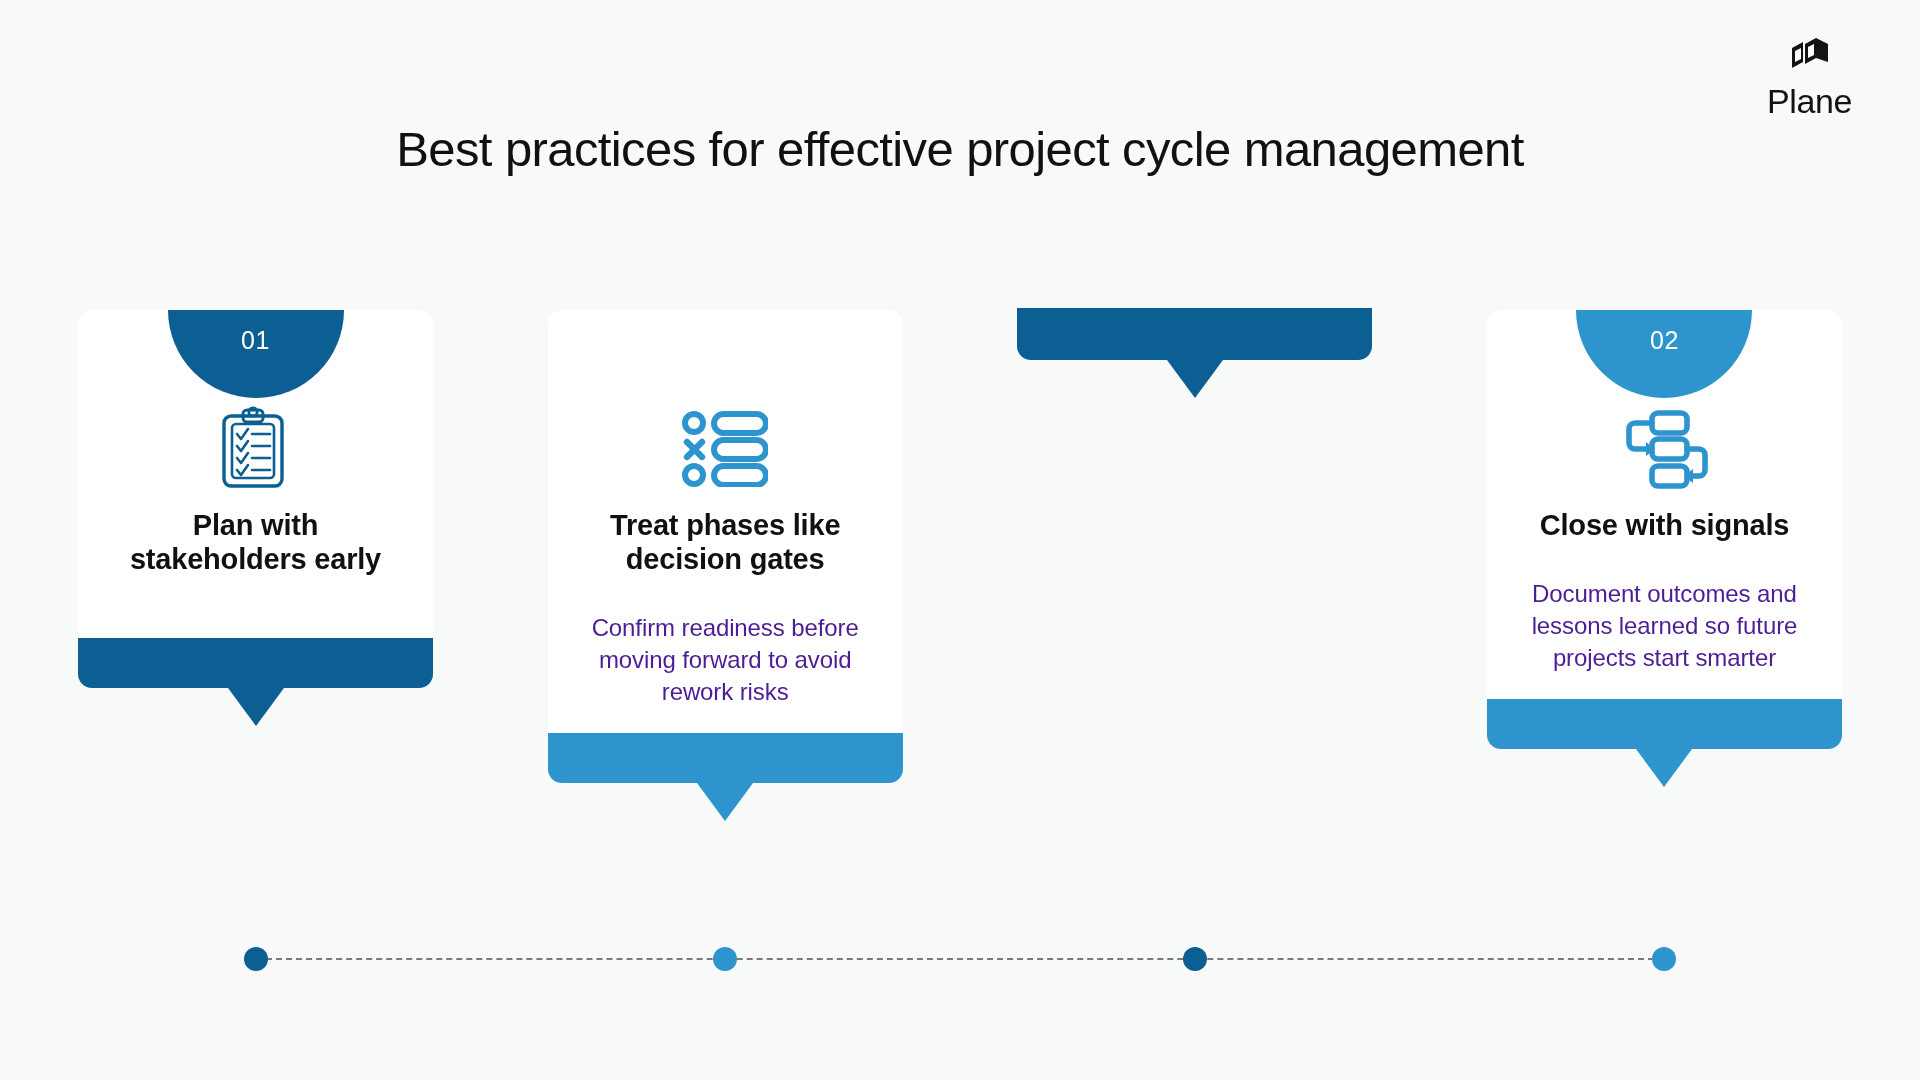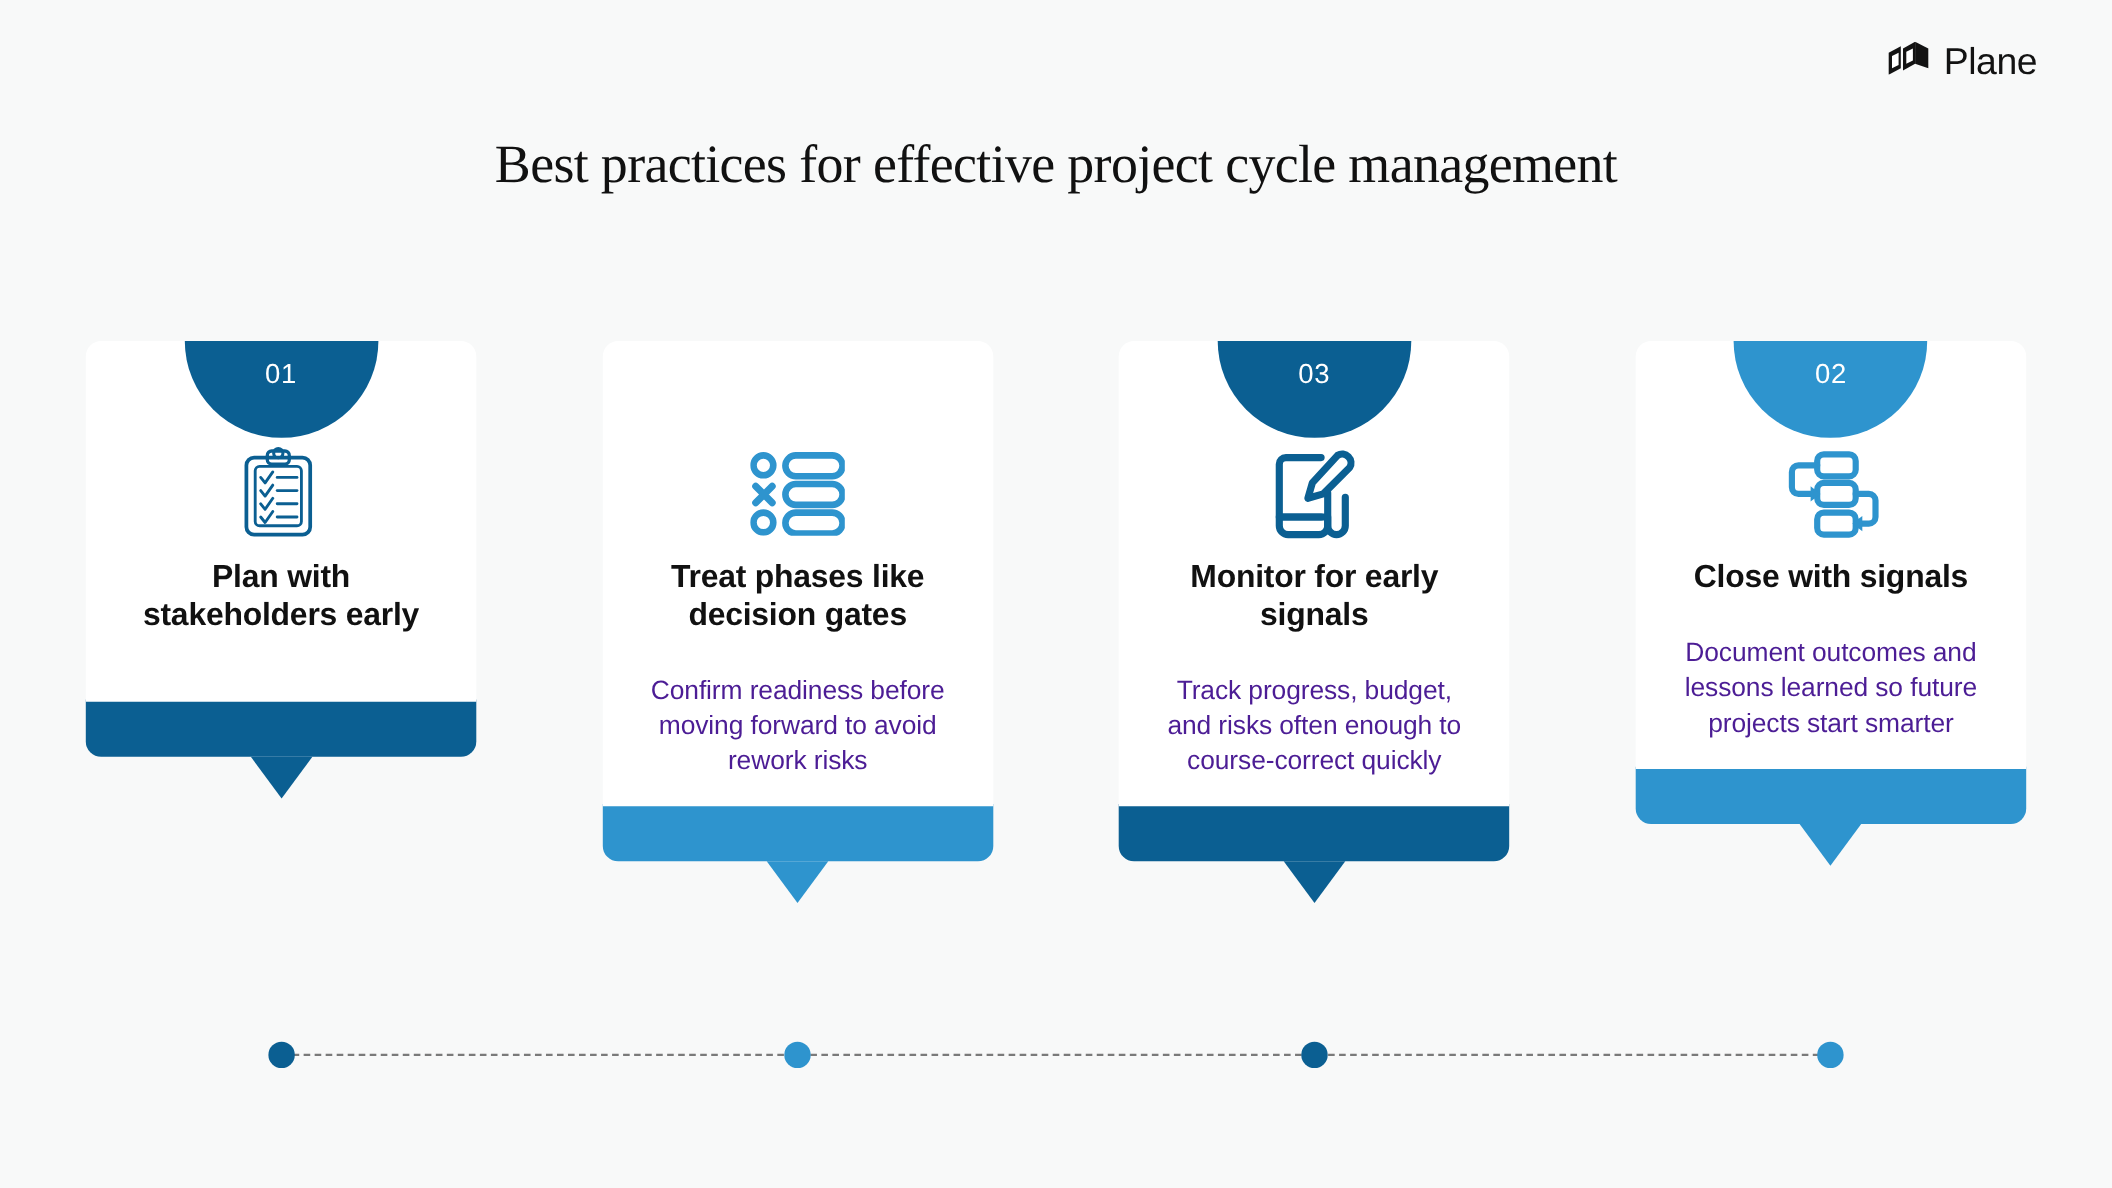--- a/index.html
+++ b/index.html
@@ -14,20 +14,21 @@
   }
 
   
   .brand {
     position: absolute;
     top: 38px;
     right: 68px;
     display: flex;
     align-items: center;
     gap: 12px;
+    flex-direction: column;
   }
   .brand-mark { display: block; }
   .brand-name {
     font-size: 34px;
     font-weight: 400;
     color: #131313;
     letter-spacing: -0.4px;
     line-height: 1;
   }
 
@@ -36,21 +37,20 @@
     position: absolute;
     top: 120px;
     left: 0;
     width: 100%;
     text-align: center;
     font-size: 49px;
     font-weight: 400;
     color: #111111;
     letter-spacing: -0.6px;
     line-height: 1.2;
-    font-family: Liberation Serif, serif;
   }
 
   
   .cards {
     position: absolute;
     top: 310px;
     left: 78px;
     width: 1764px;
     display: flex;
     justify-content: space-between;
@@ -243,35 +243,20 @@
       <div class="card-title">Treat phases like decision gates</div>
       <div class="card-text">Confirm readiness before moving forward to avoid rework risks</div>
     </div>
     <div class="card-foot">
       <div class="foot-bar" style="background:#2E94CE;"></div>
       <div class="foot-tail" style="border-top-color:#2E94CE;"></div>
     </div>
   </div>
 
   <div class="card-wrap">
-    <div class="card-body">
-      <div class="badge" style="background:#0B5F92;">
-        <span class="badge-num">03</span>
-      </div>
-      <div class="card-icon">
-        <svg width="84" height="82" viewBox="0 0 84 82">
-          <path d="M48 8 H16 a6 6 0 0 0 -6 6 V62 h38" fill="none" stroke="#0B5F92" stroke-width="6.5" stroke-linecap="round" stroke-linejoin="round"></path>
-          <path d="M10 62 h44 v8 a8 8 0 0 1 -8 8 H18 a8 8 0 0 1 -8 -8 z" fill="none" stroke="#0B5F92" stroke-width="6.5" stroke-linejoin="round"></path>
-          <path d="M54 40 V70 a8 8 0 0 0 8 8 h0 a8 8 0 0 0 8 -8 V44" fill="none" stroke="#0B5F92" stroke-width="6.5" stroke-linecap="round" stroke-linejoin="round"></path>
-          <path d="M63 6 a8 8 0 0 1 11 11 L50 41 l-14 4 l4 -14 z" fill="none" stroke="#0B5F92" stroke-width="6.5" stroke-linejoin="round"></path>
-        </svg>
-      </div>
-      <div class="card-title">Monitor for early signals</div>
-      <div class="card-text">Track progress, budget, and risks often enough to course-correct quickly</div>
-    </div>
     <div class="card-foot">
       <div class="foot-bar" style="background:#0B5F92;"></div>
       <div class="foot-tail" style="border-top-color:#0B5F92;"></div>
     </div>
   </div>
 
   <div class="card-wrap">
     <div class="card-body">
       <div class="badge" style="background:#2E94CE;">
         <span class="badge-num">02</span>

